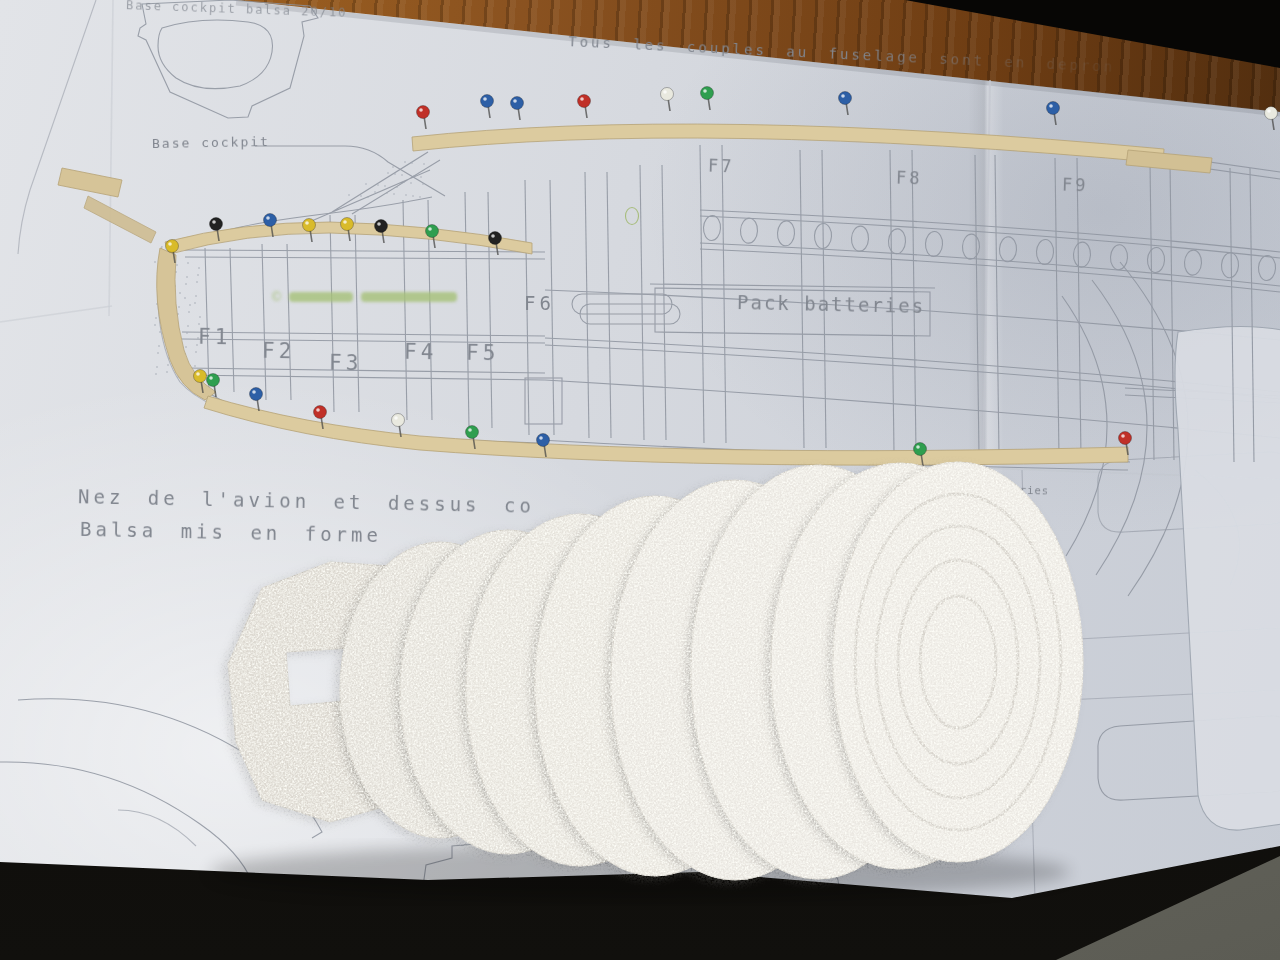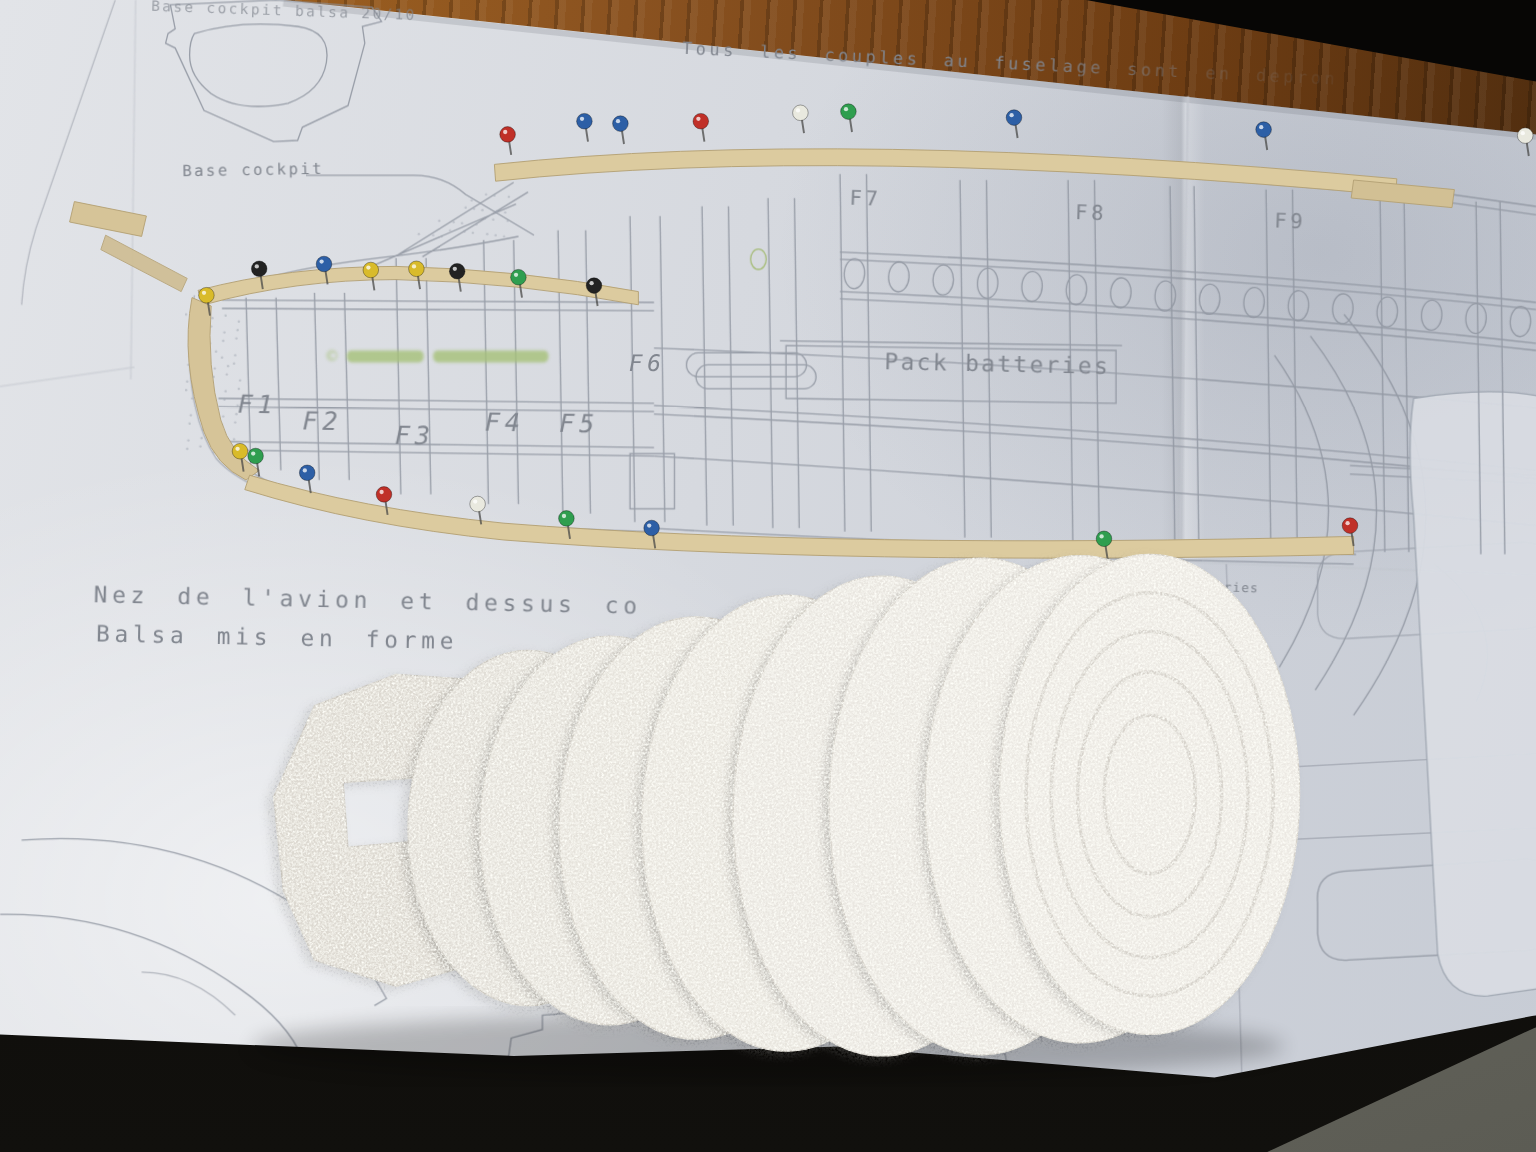--- a/index.html
+++ b/index.html
@@ -24,23 +24,23 @@
   #paper .crease-v{position:absolute;left:968px;top:70px;width:36px;height:410px;
         background:linear-gradient(to right,rgba(0,0,0,0) 0,rgba(0,0,0,.06) 45%,rgba(255,255,255,.25) 55%,rgba(0,0,0,0) 100%);}
 
   
   .ptext{position:absolute;color:#81868f;white-space:nowrap;filter:blur(.35px);}
   #t-top{left:568px;top:46px;font-size:14px;letter-spacing:3px;word-spacing:8px;transform:rotate(2.7deg);
          -webkit-mask-image:linear-gradient(to right,#000 52%,rgba(0,0,0,.3) 80%,rgba(0,0,0,.12));
          mask-image:linear-gradient(to right,#000 52%,rgba(0,0,0,.3) 80%,rgba(0,0,0,.12));}
   #t-sheet{left:126px;top:2px;font-size:12px;letter-spacing:2px;transform:rotate(2deg);opacity:.7;}
   #t-bc{left:152px;top:135px;font-size:13px;letter-spacing:2px;transform:rotate(-1deg);}
-  .flabel{font-size:21px;letter-spacing:4px;font-style:italic;}
+  .flabel{font-size:21px;letter-spacing:4px;}
   #t-f1{left:198px;top:325px;transform:rotate(1deg);}
-  #t-f2{left:252px;top:339px;transform:rotate(1deg);}
+  #t-f2{left:262px;top:339px;transform:rotate(1deg);}
   #t-f3{left:329px;top:339px;transform:rotate(1deg);margin-top:12px;}
   #t-f4{left:404px;top:340px;transform:rotate(1deg);text-align:right;}
   #t-f5{left:466px;top:341px;transform:rotate(1deg);}
   #t-f6{left:524px;top:292px;font-size:19px;}
   #t-f7{left:708px;top:156px;font-size:17px;letter-spacing:3px;transform:rotate(2deg);}
   #t-f8{left:896px;top:168px;font-size:17px;letter-spacing:3px;transform:rotate(2deg);}
   #t-f9{left:1062px;top:175px;font-size:17px;letter-spacing:3px;transform:rotate(2deg);}
   #t-pack{left:737px;top:293px;font-size:19px;letter-spacing:2px;transform:rotate(1.2deg);}
   #t-nez{left:78px;top:490px;font-size:19px;letter-spacing:4px;word-spacing:8px;transform:rotate(1.2deg);}
   #t-balsa{left:80px;top:521px;font-size:19px;letter-spacing:4px;word-spacing:8px;transform:rotate(1.2deg);}

